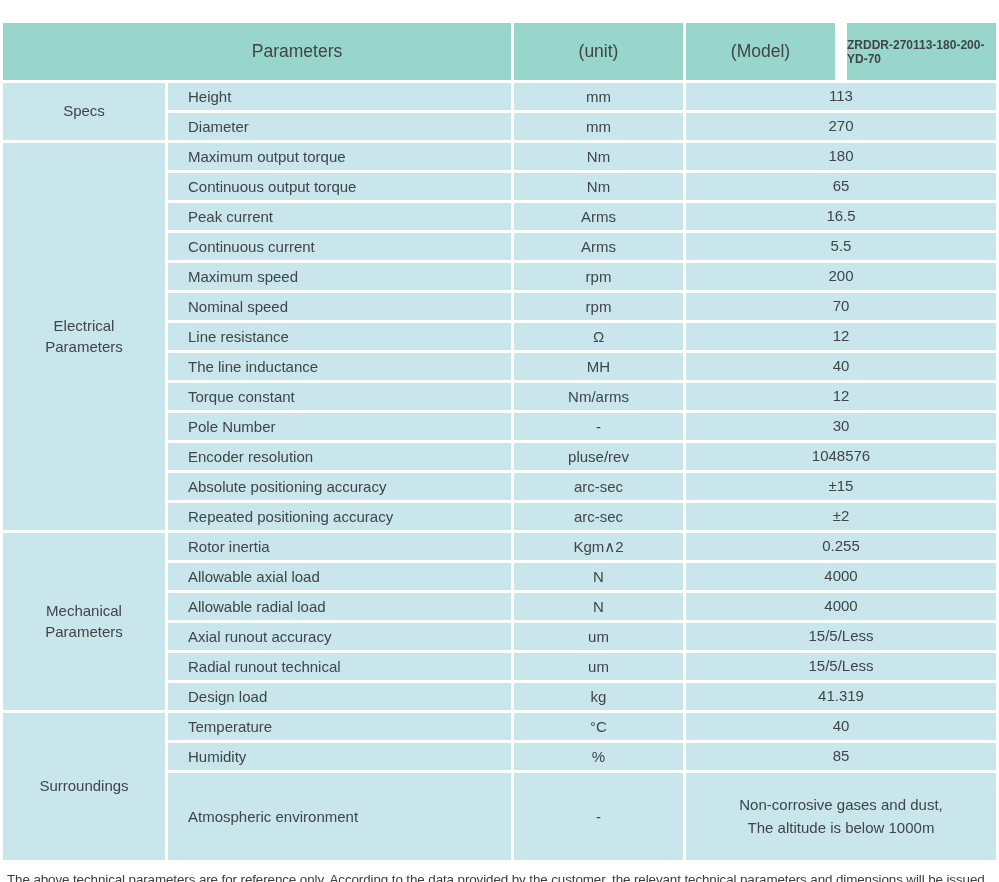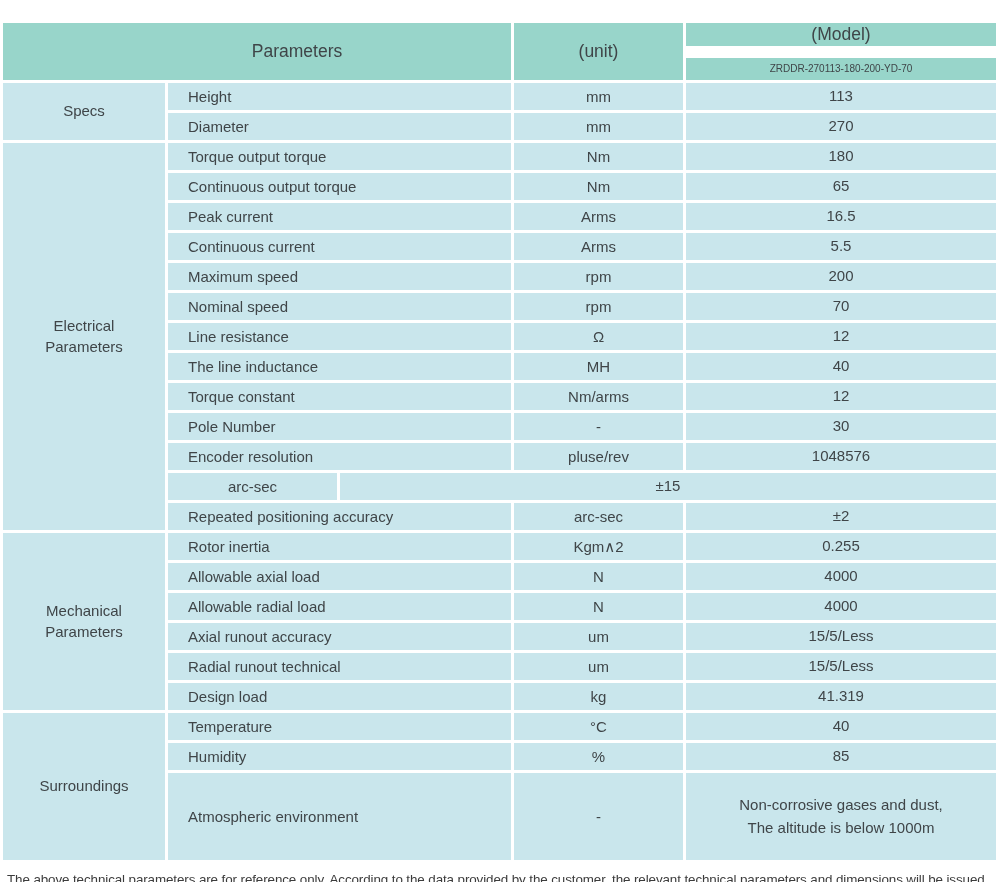--- a/index.html
+++ b/index.html
@@ -45,28 +45,29 @@
   .params-head {
     width: 508px;
     padding-left: 80px; 
   }
   .unit-head {
     width: 169px;
   }
   .model-col {
     width: 310px;
     display: flex;
-    flex-direction: column;
+    flex-direction: row;
     gap: 12px;
   }
   .model-col .cell {
     flex: 1;
   }
   .model-number {
-    font-size: 10px;
+    font-size: 12px;
+    font-weight: bold;
   }
   
   .section {
     display: flex;
     gap: 3px;
   }
   .section-label {
     width: 162px;
     text-align: center;
     padding: 0 28px;
@@ -135,21 +136,21 @@
             <div class="cell unit">mm</div>
             <div class="cell value">270</div>
           </div>
         </div>
   </div>
 
   <div class="section">
     <div class="cell section-label">Electrical Parameters</div>
     <div class="rows">
           <div class="row">
-            <div class="cell name">Torque output torque</div>
+            <div class="cell name">Maximum output torque</div>
             <div class="cell unit">Nm</div>
             <div class="cell value">180</div>
           </div>
           <div class="row">
             <div class="cell name">Continuous output torque</div>
             <div class="cell unit">Nm</div>
             <div class="cell value">65</div>
           </div>
           <div class="row">
             <div class="cell name">Peak current</div>
@@ -190,20 +191,21 @@
             <div class="cell name">Pole Number</div>
             <div class="cell unit">-</div>
             <div class="cell value">30</div>
           </div>
           <div class="row">
             <div class="cell name">Encoder resolution</div>
             <div class="cell unit">pluse/rev</div>
             <div class="cell value">1048576</div>
           </div>
           <div class="row">
+            <div class="cell name">Absolute positioning accuracy</div>
             <div class="cell unit">arc-sec</div>
             <div class="cell value">±15</div>
           </div>
           <div class="row">
             <div class="cell name">Repeated positioning accuracy</div>
             <div class="cell unit">arc-sec</div>
             <div class="cell value">±2</div>
           </div>
         </div>
   </div>

